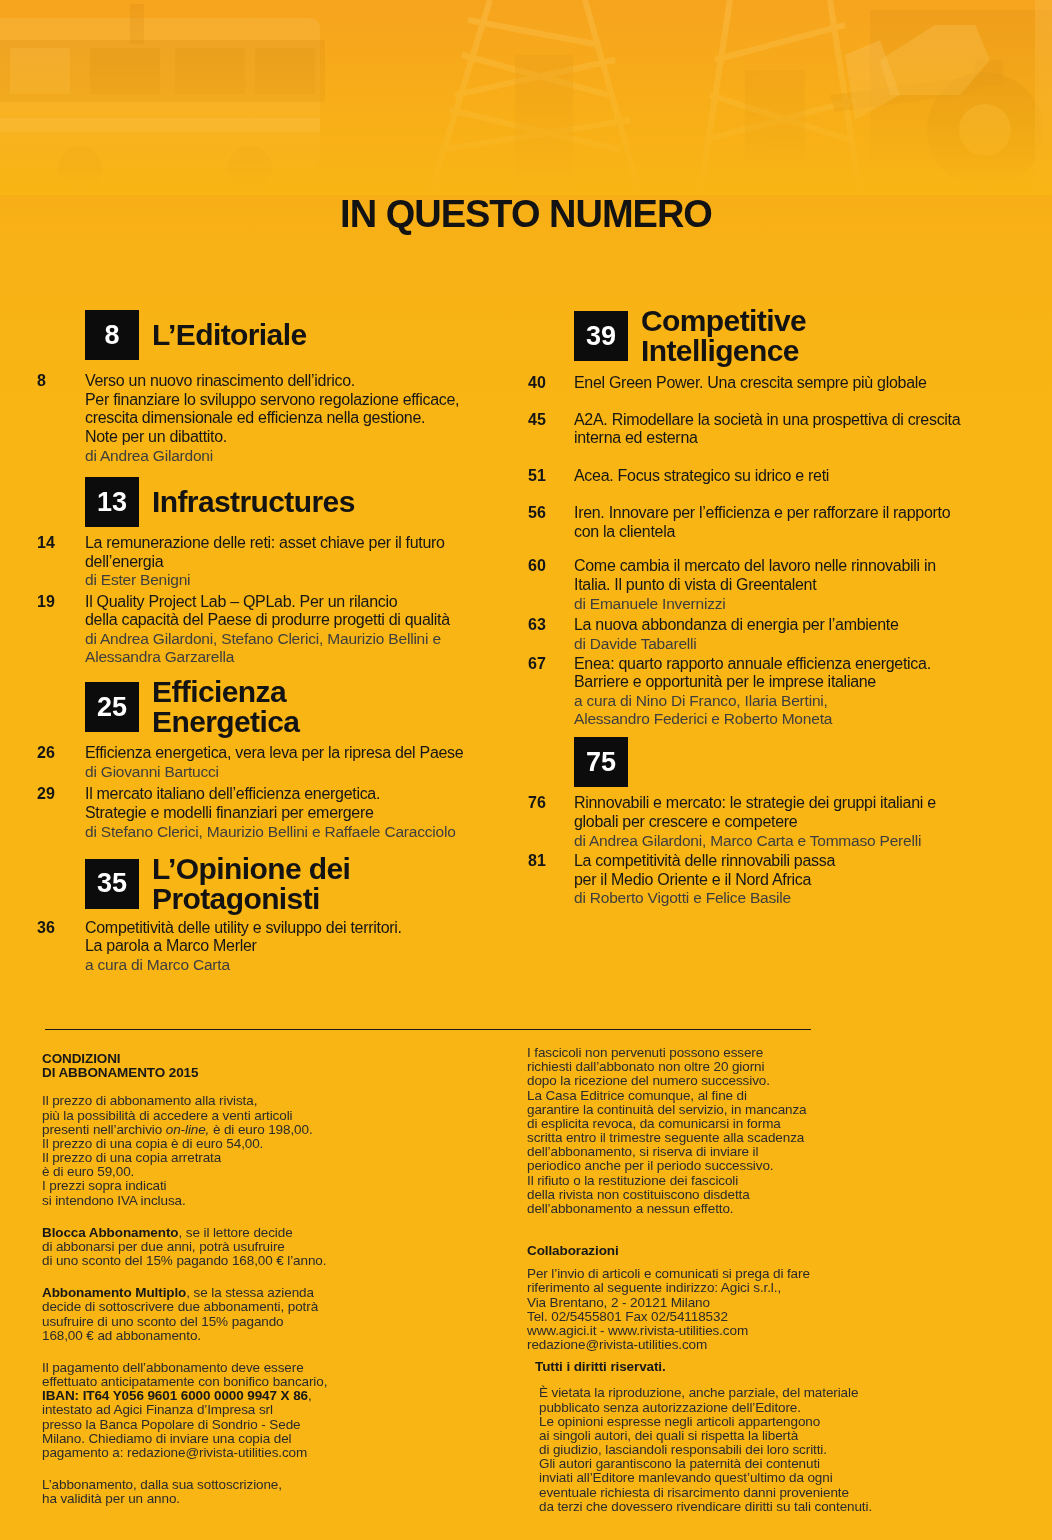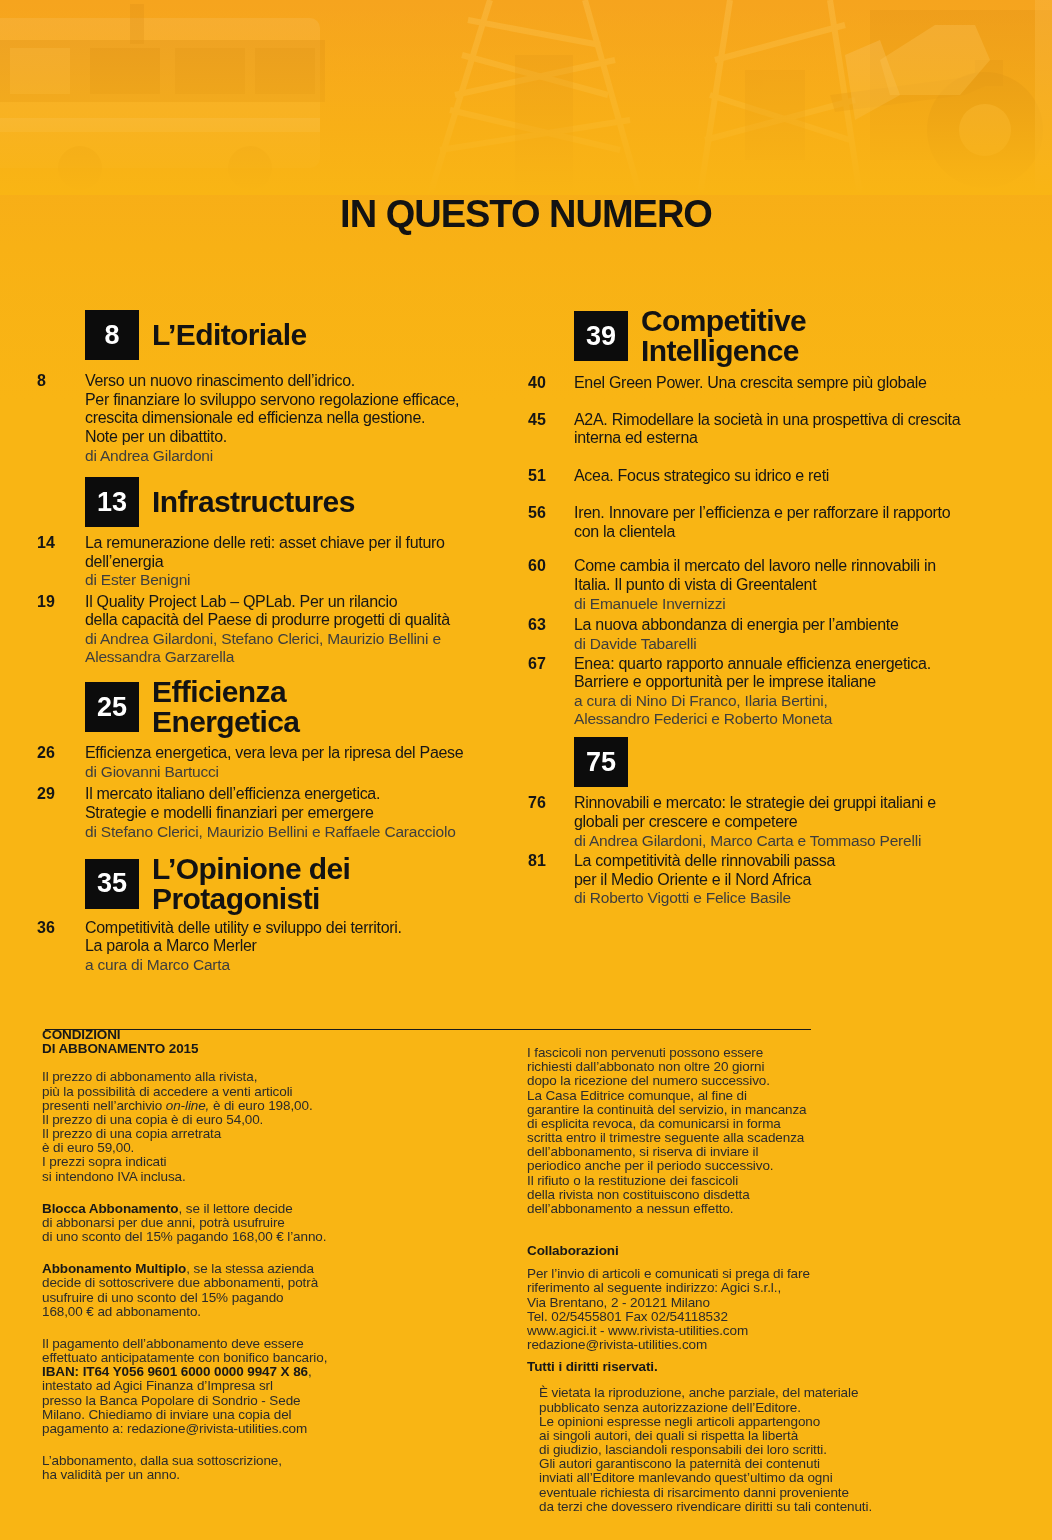--- a/index.html
+++ b/index.html
@@ -42,28 +42,28 @@
     font-weight:400;font-size:16px;line-height:1.17;color:#161616;
     letter-spacing:-0.3px;white-space:pre;
   }
   .entry-author{
     font-weight:400;font-size:15.5px;line-height:1.17;color:#3e3e3e;
     letter-spacing:-0.2px;white-space:pre;
   }
   
   .footer-divider{position:absolute;left:45px;top:1029px;width:766px;height:0;border-top:1.6px solid #1a1a1a;}
   .footer-col{position:absolute;font-size:13.5px;line-height:1.05;color:#2b2b2b;letter-spacing:-0.1px;}
-  .footer-col.left{left:42px;top:1028px;width:330px;}
+  .footer-col.left{left:42px;top:1052px;width:330px;}
   .footer-col.right{left:527px;top:1046px;width:420px;}
   .footer-col .fhead{font-weight:700;color:#181818;white-space:pre;margin:0 0 14px 0;}
   .footer-col p{margin:0 0 18px 0;white-space:pre;}
   .footer-col p strong{font-weight:700;color:#181818;}
   .footer-col.right .fgap{margin-bottom:28px;}
   .footer-col.right .fhead2{font-weight:700;color:#181818;white-space:pre;margin:0 0 9px 0;}
-  .footer-col.right .fhead3{font-weight:700;color:#181818;white-space:pre;margin:0;}
+  .footer-col.right .fhead3{font-weight:700;color:#181818;white-space:pre;margin:8px;}
   .footer-col.right .ptight{margin:0 0 8px 0;}
   .footer-col.right .plast{margin:12px;}
 </style>
 </head>
 <body>
 
 <div class="page">
 
   <svg class="collage" viewBox="0 0 1052 195" aria-hidden="true">
 

